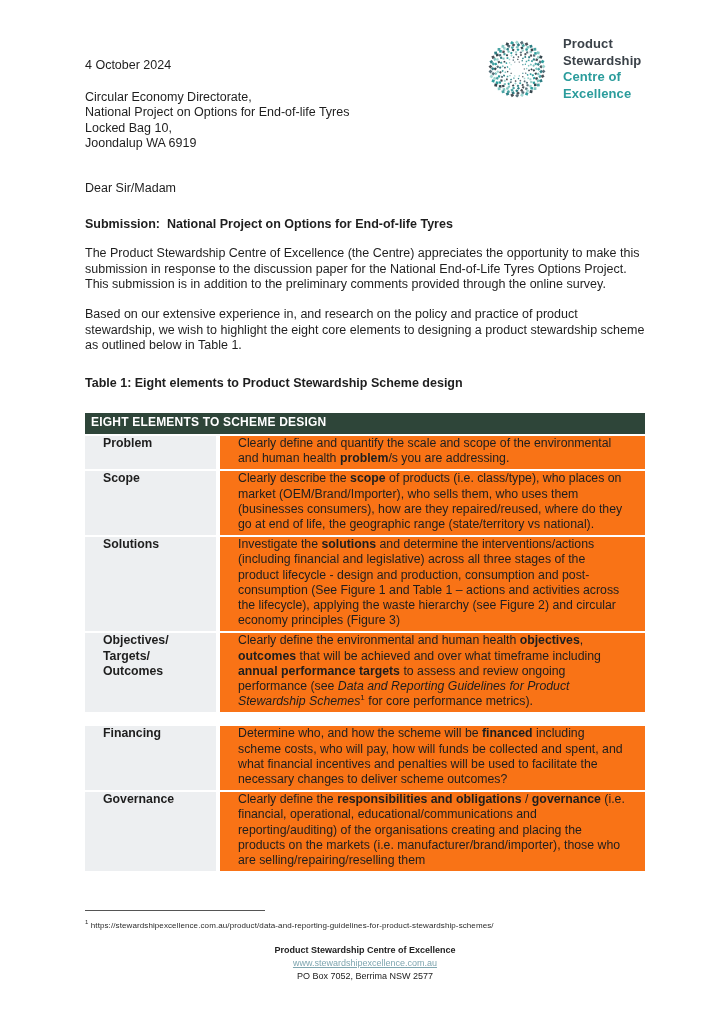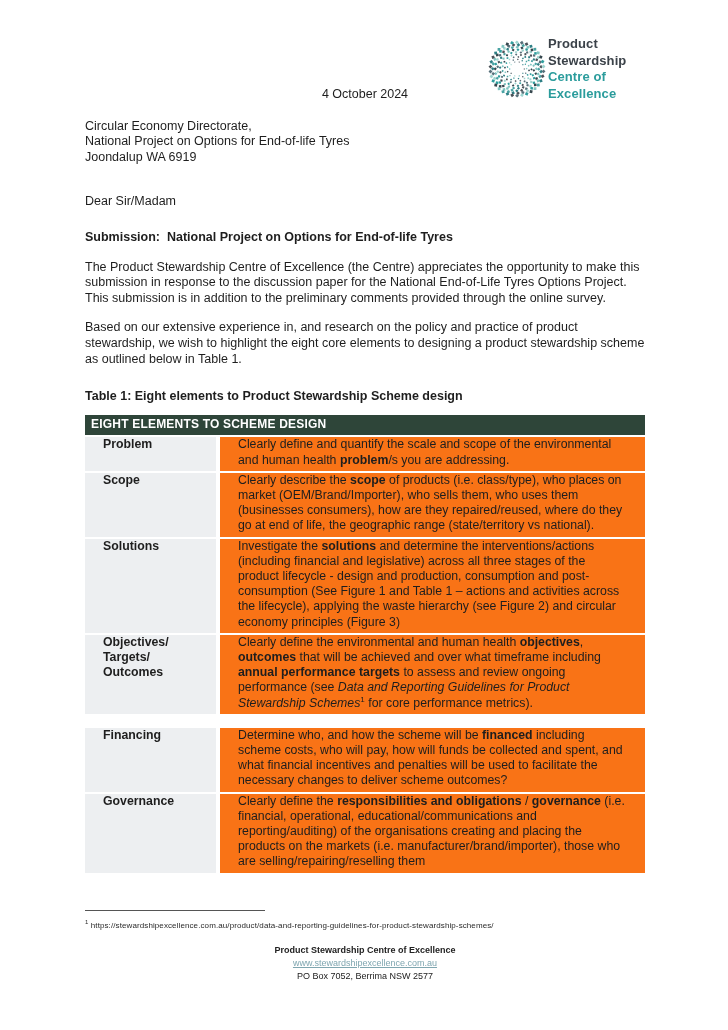--- a/index.html
+++ b/index.html
@@ -1,39 +1,39 @@
 <!DOCTYPE html>
 <html><head>
 <meta charset="utf-8">
 <style>
   html,body{margin:0;padding:0;background:#ffffff;}
   .page{
     position:relative;width:728px;height:1030px;background:#ffffff;overflow:hidden;
     font-family:"Liberation Sans","DejaVu Sans",sans-serif;color:#1e1e1e;
   }
   
-  .logo{position:absolute;top:36px;left:486px;display:flex;align-items:flex-start;gap:0;}
+  .logo{position:absolute;top:36px;left:486px;display:flex;align-items:flex-start;gap:15px;}
   .logo svg{width:62px;height:62px;display:block;margin-top:2px;}
   .logo-text{font-size:13px;font-weight:bold;line-height:16.5px;letter-spacing:.1px;}
   .logo-text .dark{color:#3b4249;}
   .logo-text .teal{color:#2b9c9c;}
   
   main{position:absolute;top:0;left:85px;width:560px;font-size:12.5px;line-height:15.6px;}
   main p{margin:0;}
-  .date{margin-top:87px;text-align:center;}
+  .date{margin-top:58px;}
   .address{margin-top:16px;}
   .email-line{margin-top:15px;}
   .email-line strong{margin-right:10px;}
   a{color:#6e98a6;text-decoration:underline;}
   .salutation{margin-top:29px;}
   .subject{margin-top:20px;font-weight:bold;}
   .para{margin-top:14px;}
   .caption{margin-top:22px;font-weight:bold;}
   
-  table{width:100%;border-collapse:separate;border-spacing:0 2px;margin-top:8px;}
+  table{width:100%;border-collapse:separate;border-spacing:0 2px;margin-top:20px;}
   th{background:#2e4539;color:#ffffff;text-align:left;padding:2px 6px 3px;font-size:12px;letter-spacing:.2px;}
   td{vertical-align:top;padding:0 18px 3px;font-size:12.3px;line-height:15.2px;}
   td.term{width:95px;font-weight:bold;background:#edeff1;}
   td.desc{background:#f97316;border-left:4px solid #ffffff;}
   tr.spacer-row td{background:transparent;border:none;height:10px;padding:0;}
   .b{font-weight:bold;}
   .i{font-style:italic;}
   td sup{font-size:8px;vertical-align:super;line-height:0;}
   
   .bottom{position:absolute;top:910px;left:85px;width:560px;}
@@ -257,20 +257,21 @@
       <div class="teal">Excellence</div>
     </div>
   </header>
 
   <main>
     <p class="date">4 October 2024</p>
 
     <div class="address">
         <div>Circular Economy Directorate,</div>
         <div>National Project on Options for End-of-life Tyres</div>
+        <div>Locked Bag 10,</div>
         <div>Joondalup WA 6919</div>
       </div>
 
 
     <p class="salutation">Dear Sir/Madam</p>
 
     <p class="subject">Submission:&nbsp; National Project on Options for End-of-life Tyres</p>
 
     <p class="para">The Product Stewardship Centre of Excellence (the Centre) appreciates the opportunity to make this submission in response to the discussion paper for the National End-of-Life Tyres Options Project. This submission is in addition to the preliminary comments provided through the online survey.</p>
 

